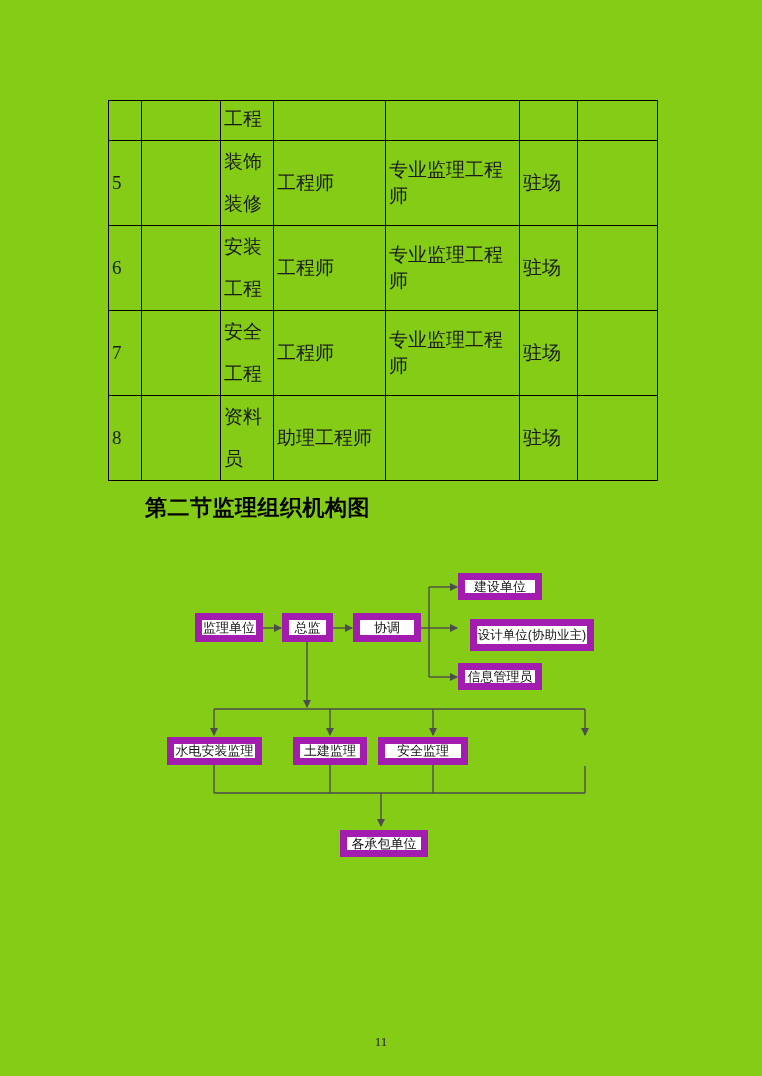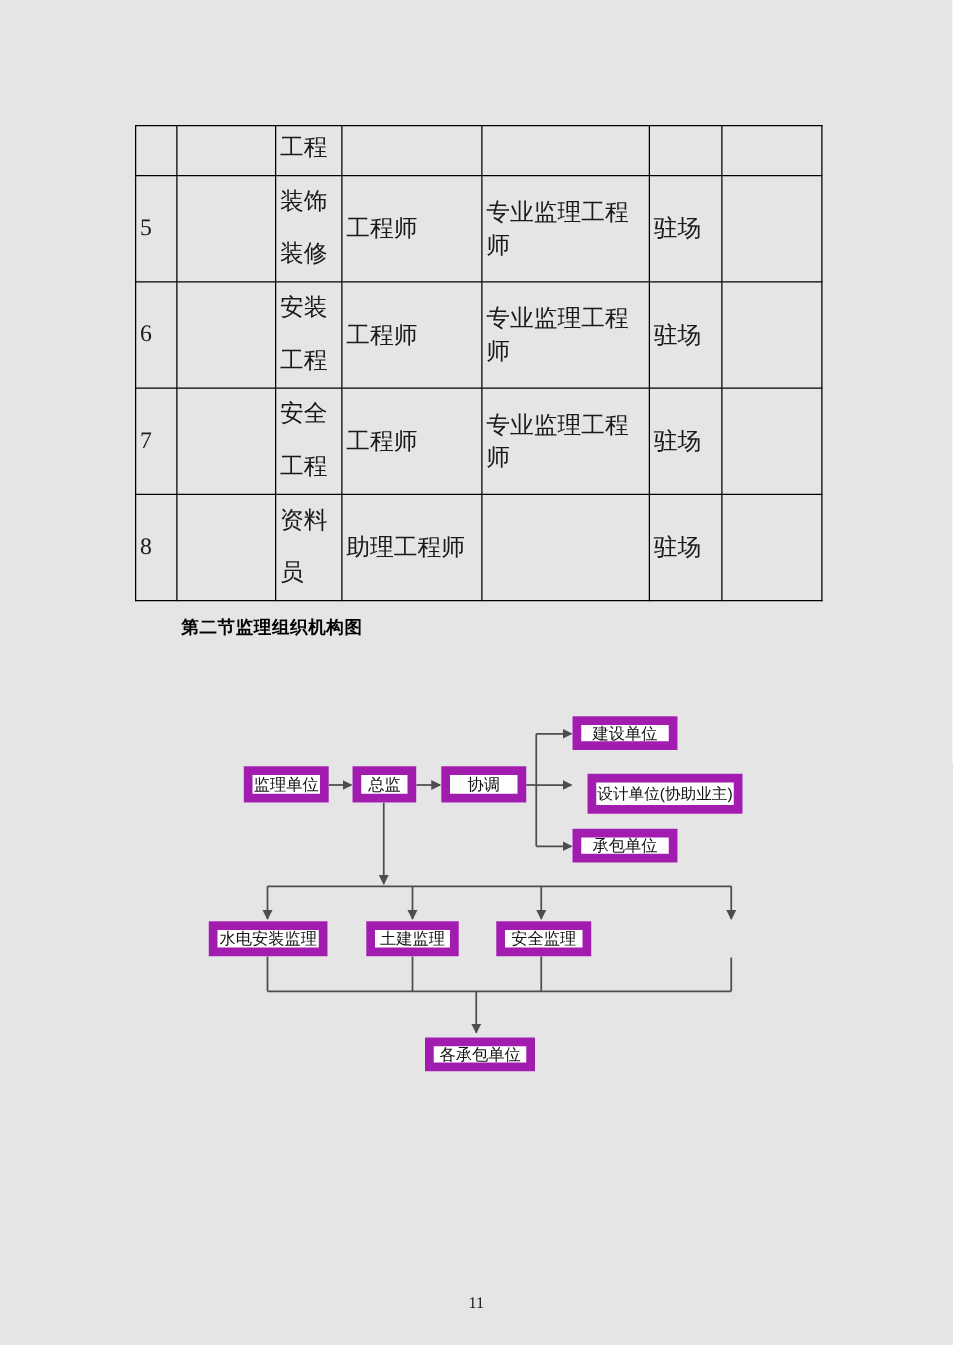--- a/index.html
+++ b/index.html
@@ -1,32 +1,32 @@
 <!DOCTYPE html>
 <html><head>
 <meta charset="utf-8">
 <style>
   html,body{margin:0;padding:0;background:#ffffff;}
   body{width:762px;height:1076px;position:relative;font-family:"Liberation Serif",serif;}
-  .page{position:absolute;left:0;top:0;width:762px;height:1076px;background:#e5e5e5;overflow:hidden;}
+  .page{position:absolute;left:0;top:0;width:762px;height:1076px;background:#84cc16;overflow:hidden;}
 
   
   table.staff{position:absolute;left:108px;top:100px;border-collapse:collapse;table-layout:fixed;}
   table.staff td{border:1px solid #000;font-size:19px;color:#1a1a1a;padding:0 0 0 3px;
                  vertical-align:middle;overflow:hidden;font-family:"Liberation Serif",serif;}
   td.c1{font-size:17px;}
   td.c4{padding-left:6px;}
   td.c5{padding-left:2px;}
   td.c6{padding-left:2px;margin-left:16px;}
   .cell-post{white-space:pre-line;line-height:42px;padding-left:2px;}
   tr.row-partial td{vertical-align:top;}
   tr.row-partial .cell-post{line-height:36px;}
 
   
-  .heading{position:absolute;left:145px;top:493px;font-size:14px;font-weight:bold;color:#000;
+  .heading{position:absolute;left:145px;top:493px;font-size:22px;font-weight:bold;color:#000;
            font-family:"Liberation Serif",serif;letter-spacing:0.5px;}
 
   
   .diagram{position:absolute;left:0;top:0;width:762px;height:1076px;}
   .connectors{position:absolute;left:0;top:0;}
   .node{position:absolute;box-sizing:border-box;border:7px solid #a21caf;background:#fff;
         display:flex;align-items:center;justify-content:center;white-space:nowrap;
         font-family:"Liberation Sans",sans-serif;font-size:13px;color:#111;}
   .node-sm{font-size:12.5px;margin-left:12px;}
 
@@ -132,22 +132,22 @@
         <line x1="214" y1="793" x2="585" y2="793"></line>
         <line x1="381" y1="793" x2="381" y2="826" marker-end="url(#arr)"></line>
       </g>
     </svg>
 
     <div class="node" style="left:195px;top:613px;width:68px;height:29px">监理单位</div>
     <div class="node" style="left:282px;top:613px;width:51px;height:29px">总监</div>
     <div class="node" style="left:353px;top:613px;width:68px;height:29px">协调</div>
     <div class="node" style="left:458px;top:573px;width:84px;height:27px">建设单位</div>
     <div class="node node-sm" style="left:458px;top:619px;width:124px;height:32px">设计单位(协助业主)</div>
-    <div class="node" style="left:458px;top:663px;width:84px;height:27px">承包单位</div>
+    <div class="node" style="left:458px;top:663px;width:84px;height:27px">信息管理员</div>
     <div class="node" style="left:167px;top:737px;width:95px;height:28px">水电安装监理</div>
     <div class="node" style="left:293px;top:737px;width:74px;height:28px">土建监理</div>
-    <div class="node" style="left:397px;top:737px;width:76px;height:28px">安全监理</div>
+    <div class="node" style="left:378px;top:737px;width:90px;height:28px">安全监理</div>
     <div class="node" style="left:340px;top:830px;width:88px;height:27px">各承包单位</div>
   </div>
 
   <div class="pageno">11</div>
 
 </div>
 
 </body></html>

